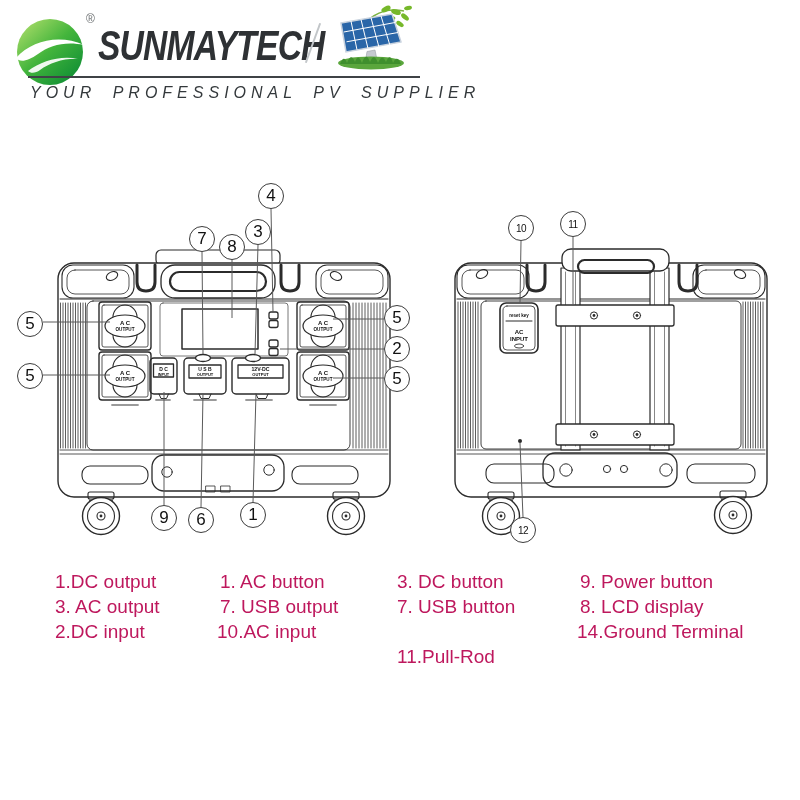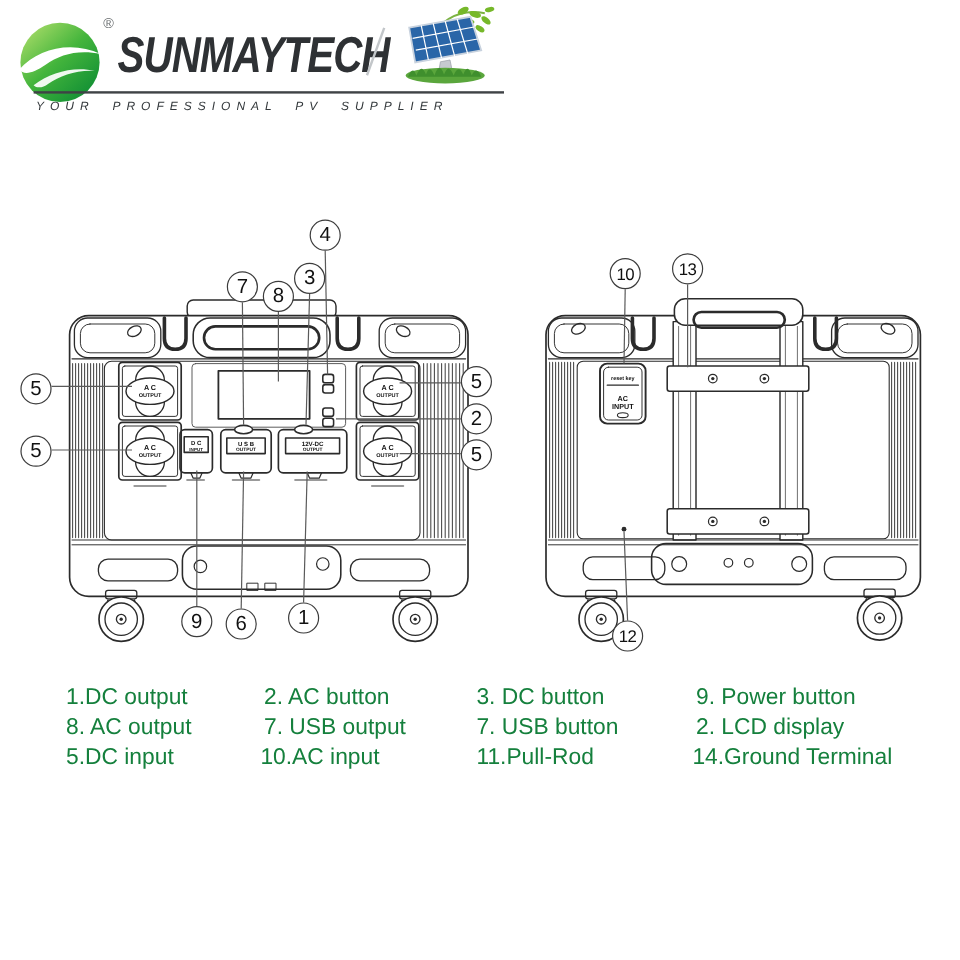--- a/index.html
+++ b/index.html
@@ -7,36 +7,36 @@
         font-family:"Liberation Sans",sans-serif;overflow:hidden;}
   .abs{position:absolute;}
   
   .brand{position:absolute;left:98px;top:22px;font-size:42px;font-weight:bold;
          font-style:italic;color:#2e3134;letter-spacing:-1px;white-space:nowrap;
          transform:scaleX(0.8);transform-origin:left top;}
   .regmark{position:absolute;left:86px;top:12px;font-size:12px;color:#6a6e70;}
   .divider{position:absolute;left:312px;top:22px;width:2px;height:42px;background:#c2c6c9;
            transform:rotate(20deg);}
   .rule{position:absolute;left:28px;top:76px;width:392px;height:2px;background:#3f4346;}
-  .tagline{position:absolute;left:30px;top:84px;font-size:10px;font-style:italic;
+  .tagline{position:absolute;left:30px;top:84px;font-size:16px;font-style:italic;
            font-weight:500;letter-spacing:5px;word-spacing:7px;color:#33383b;white-space:nowrap;}
   
   .diagram-svg{position:absolute;left:0;top:0;z-index:1;}
   svg text{font-family:"Liberation Sans",sans-serif;font-weight:bold;fill:#101010;
            stroke:none;text-anchor:middle;}
   .ts6{font-size:6px}.ts52{font-size:5.2px}.ts5{font-size:5px}
   .ts46{font-size:4.6px}.ts45{font-size:4.5px}.ts4{font-size:4px}.ts38{font-size:3.8px}
   
   .callout{position:absolute;width:26px;height:26px;box-sizing:border-box;
            border:1.5px solid #3c3c3c;border-radius:50%;background:#fff;z-index:3;
            display:flex;align-items:center;justify-content:center;
            font-size:17px;color:#111;}
-  .callout.sm{font-size:14px;letter-spacing:-0.5px;}
-  
-  .legend-item{position:absolute;font-size:19px;color:#15803d;white-space:nowrap;z-index:2;}
+  .callout.sm{font-size:10px;letter-spacing:-0.5px;}
+  
+  .legend-item{position:absolute;font-size:19px;color:#be185d;white-space:nowrap;z-index:2;}
 </style>
 </head>
 <body>
 
 <div class="page">
 
   <div>
     <svg class="abs" style="left:14px;top:14px" width="74" height="74" viewBox="0 0 74 74">
       <defs>
         <linearGradient id="lgrad" x1="0" y1="0" x2="0.9" y2="1">
@@ -261,31 +261,31 @@
   <div class="callout" style="left:258px;top:183px">4</div>
   <div class="callout" style="left:17px;top:311px">5</div>
   <div class="callout" style="left:17px;top:363px">5</div>
   <div class="callout" style="left:384px;top:305px">5</div>
   <div class="callout" style="left:384px;top:366px">5</div>
   <div class="callout" style="left:188px;top:507px">6</div>
   <div class="callout" style="left:189px;top:226px">7</div>
   <div class="callout" style="left:219px;top:234px">8</div>
   <div class="callout" style="left:151px;top:505px">9</div>
   <div class="callout sm" style="left:508px;top:215px">10</div>
-  <div class="callout sm" style="left:560px;top:211px">13</div>
+  <div class="callout sm" style="left:560px;top:211px">11</div>
   <div class="callout sm" style="left:510px;top:517px">12</div>
 
   <div>
     <span class="legend-item" style="left:55px;top:571px">1.DC output</span>
-    <span class="legend-item" style="left:220px;top:571px">2. AC button</span>
+    <span class="legend-item" style="left:220px;top:571px">1. AC button</span>
     <span class="legend-item" style="left:397px;top:571px">3. DC button</span>
     <span class="legend-item" style="left:580px;top:571px">9. Power button</span>
-    <span class="legend-item" style="left:55px;top:596px">8. AC output</span>
+    <span class="legend-item" style="left:55px;top:596px">3. AC output</span>
     <span class="legend-item" style="left:220px;top:596px">7. USB output</span>
     <span class="legend-item" style="left:397px;top:596px">7. USB button</span>
-    <span class="legend-item" style="left:580px;top:596px">2. LCD display</span>
-    <span class="legend-item" style="left:55px;top:621px">5.DC input</span>
+    <span class="legend-item" style="left:580px;top:596px">8. LCD display</span>
+    <span class="legend-item" style="left:55px;top:621px">2.DC input</span>
     <span class="legend-item" style="left:217px;top:621px">10.AC input</span>
-    <span class="legend-item" style="left:397px;top:621px">11.Pull-Rod</span>
+    <span class="legend-item" style="left:397px;top:646px">11.Pull-Rod</span>
     <span class="legend-item" style="left:577px;top:621px">14.Ground Terminal</span>
   </div>
 
 </div>
 
 </body></html>

